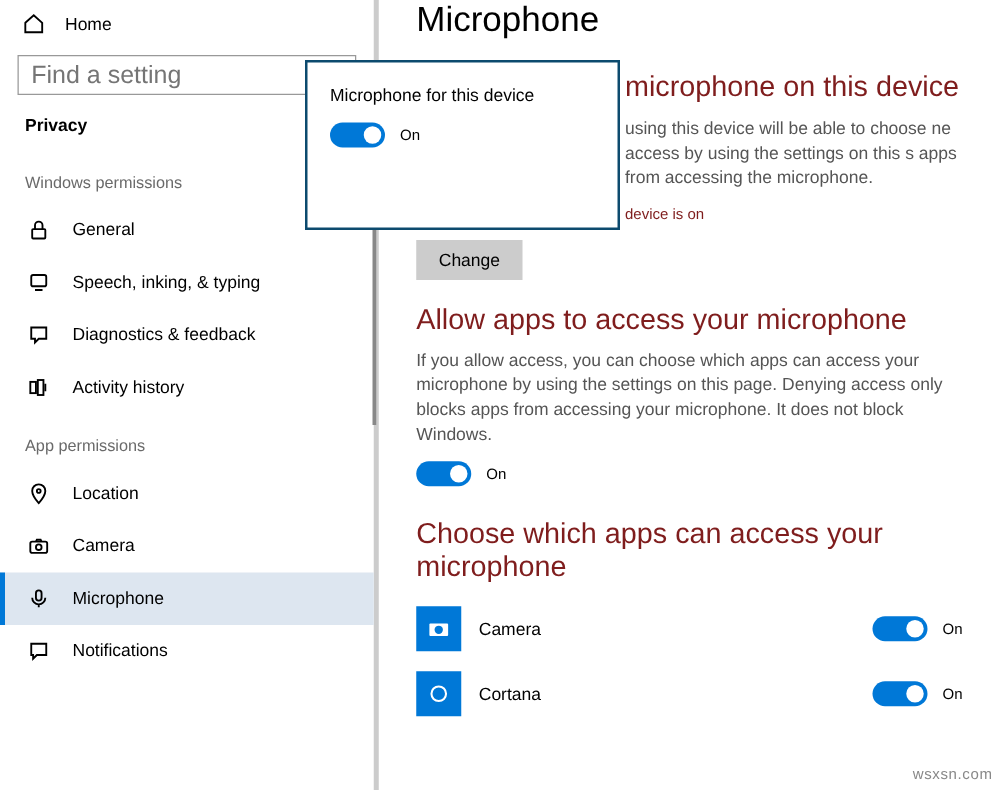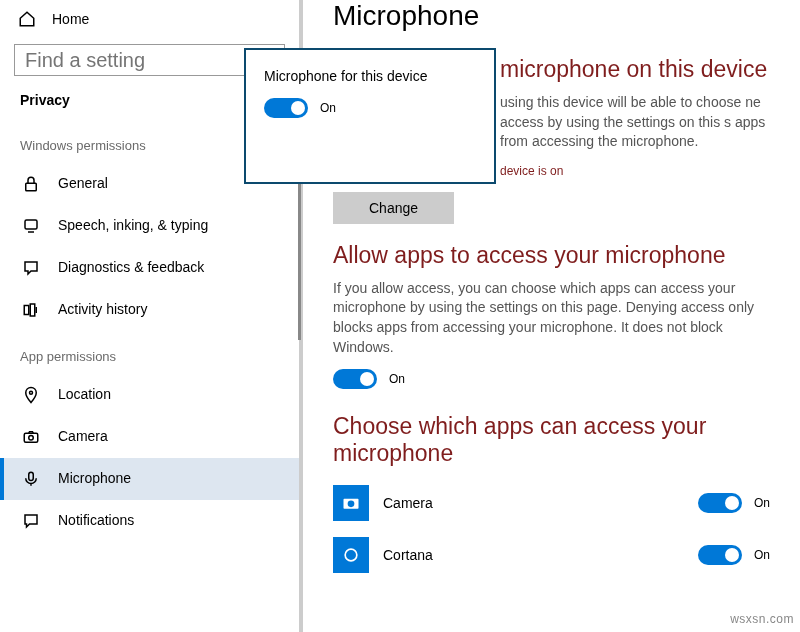--- a/index.html
+++ b/index.html
@@ -20,21 +20,21 @@
 .nav-item .icon { width: 18px; height: 18px; margin-right: 18px; color: #000; flex-shrink: 0; }
 .nav-item span.label { font-size: 14px; color: #000; }
 .scroll-thumb { position: absolute; right: -2px; top: 50px; width: 3px; height: 290px; background: #888; }
 
 
 .main { flex: 1; padding: 0 30px 0 30px; overflow: hidden; }
 .page-title { font-size: 28px; font-weight: 400; color: #000; margin-top: 0; margin-bottom: 24px; }
 .sec-title { font-size: 23px; font-weight: 400; color: #7f1d1d; margin-top: 18px; margin-bottom: 10px; }
 .desc { font-size: 14px; color: #555; line-height: 1.4; max-width: 440px; margin-bottom: 12px; }
 .status-line { font-size: 12px; color: #7f1d1d; margin-bottom: 14px; }
-.btn { background: #ccc; border: none; padding: 8px 36px; font-size: 14px; cursor: pointer; }
+.btn { background: #ccc; border: none; padding: 8px 18px; font-size: 14px; cursor: pointer; }
 
 
 .toggle-row { display: flex; align-items: center; margin: 10px 0 24px 0; }
 .toggle { width: 44px; height: 20px; border-radius: 10px; background: #0078d7; position: relative; margin-right: 12px; cursor: pointer; }
 .toggle .knob { position: absolute; right: 3px; top: 3px; width: 14px; height: 14px; background: #fff; border-radius: 50%; }
 .toggle-label { font-size: 12px; color: #000; }
 
 
 .app-row { display: flex; align-items: center; padding: 8px 0; }
 .app-icon { width: 36px; height: 36px; background: #0078d7; margin-right: 14px; display: flex; align-items: center; justify-content: center; }

